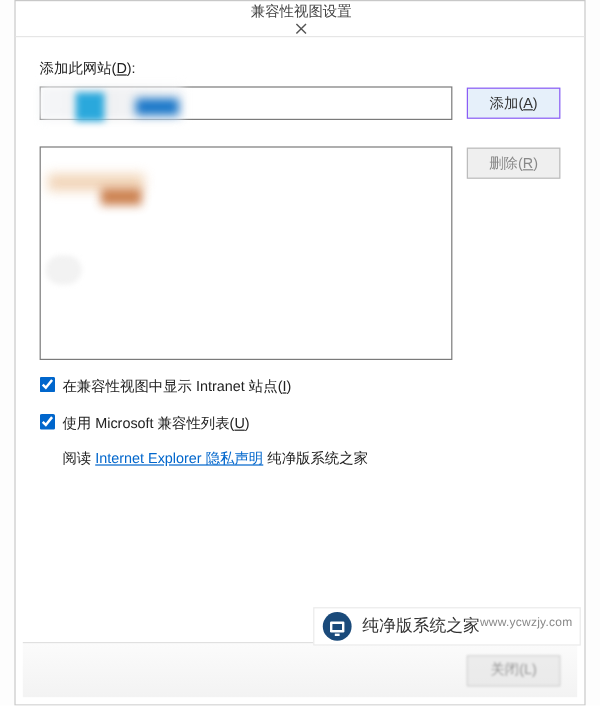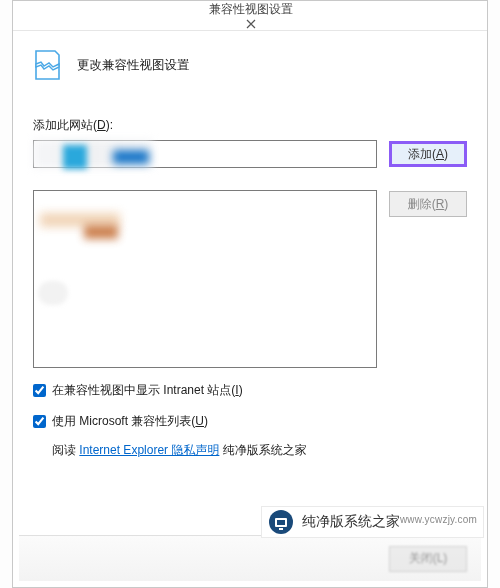--- a/index.html
+++ b/index.html
@@ -96,21 +96,21 @@
     position: absolute; left: 30px; top: 5px; width: 24px; height: 24px;
     background: #2aa8dc; filter: blur(3px);
   }
   .blur-sq2 {
     position: absolute; left: 80px; top: 10px; width: 36px; height: 14px;
     background: #1976c8; filter: blur(4px);
   }
   .side-btn {
     width: 78px;
     height: 26px;
-    border: 3px solid #8b5cf6;
+    border: 1px solid #8b5cf6;
     background: #e6f0fa;
     color: #333;
     display: flex;
     align-items: center;
     justify-content: center;
     font-size: 12px;
     cursor: pointer;
     margin-top: 1px;
   }
   .side-btn.disabled {
@@ -139,21 +139,20 @@
   .list-blur-2 {
     position: absolute; left: 50px; top: 34px; width: 34px; height: 14px;
     background: #c7753f; filter: blur(4px); opacity: 0.9;
   }
   .list-blur-3 {
     position: absolute; left: 4px; top: 90px; width: 30px; height: 24px;
     background: #f2f2f2; border-radius: 12px; filter: blur(2px);
   }
   .checkbox-row {
     display: flex;
-    align-items: center;
     gap: 6px;
     margin-top: 14px;
     font-size: 12px;
     color: #222;
   }
   .checkbox-row input[type=checkbox] {
     width: 13px;
     height: 13px;
     accent-color: #0066cc;
   }
@@ -226,29 +225,20 @@
   <div class="titlebar">
     <span>兼容性视图设置</span>
     <div class="close-btn">
       <svg viewBox="0 0 10 10" width="10" height="10">
           <path d="M1 1 L9 9 M9 1 L1 9" stroke="#555" stroke-width="1.2" fill="none"></path>
         </svg>
     </div>
   </div>
 
   <div class="content">
-    <div class="header-row">
-      <span class="page-icon">
-        <svg viewBox="0 0 28 32" width="28" height="32">
-          <path d="M3 2 H22 L26 6 V30 H3 Z" fill="none" stroke="#4aa8e6" stroke-width="1.6"></path>
-          <path d="M3 15 L8 13 L11 17 L16 14 L20 18 L26 15 L26 18 L20 21 L16 17 L11 20 L8 16 L3 18 Z" fill="#fff" stroke="#4aa8e6" stroke-width="1.4"></path>
-        </svg>
-      </span>
-      <span class="header-text">更改兼容性视图设置</span>
-    </div>
 
     <div class="label">
       <span>添加此网站(</span><span class="underline">D</span><span>):</span>
     </div>
     <div class="add-row">
       <div class="url-input-wrap">
         <input class="url-input" type="text" style="">
         <div class="blur-overlay"></div>
         <div class="blur-sq1"></div>
         <div class="blur-sq2"></div>

